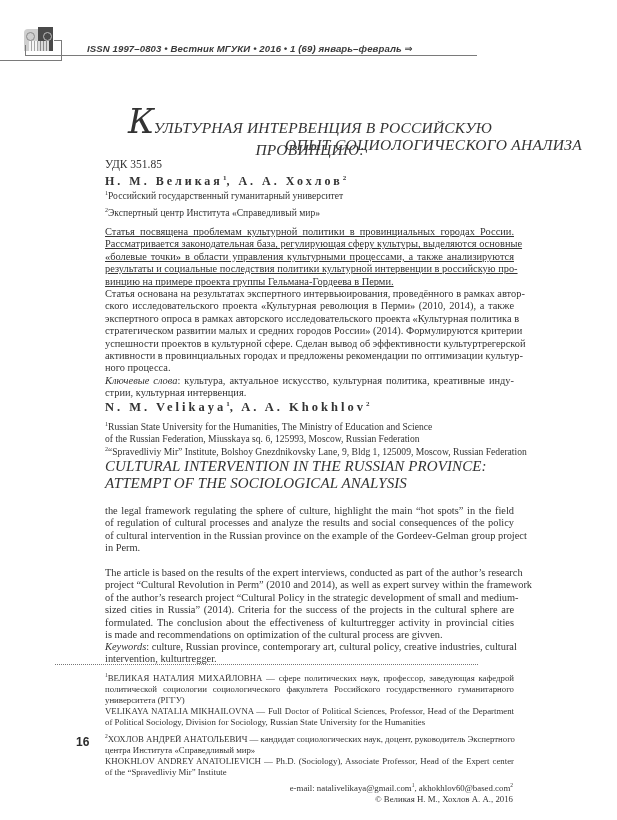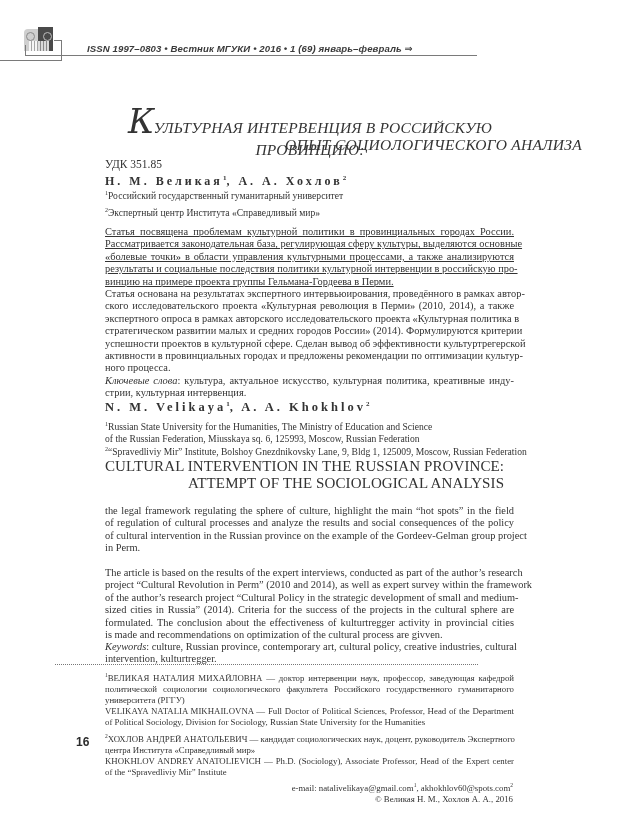--- a/index.html
+++ b/index.html
@@ -33,21 +33,21 @@
   .authors-ru sup, .authors-en sup { font-size: 7px; letter-spacing: 0; }
   .aff { position: absolute; left: 105px; font-size: 9.6px; color: #333; white-space: nowrap; }
   .aff sup { font-size: 6px; }
 
   .para { position: absolute; left: 105px; width: 409px; font-size: 10.4px; line-height: 12.4px; color: #333; text-align: justify; }
   .para .line { display: block; text-align: justify; text-align-last: justify; white-space: nowrap; }
   .para .line.last { text-align-last: left; }
   .kw-label { font-style: italic; }
 
   .authors-en { position: absolute; left: 105px; top: 400px; font-size: 12.5px; font-weight: bold; letter-spacing: 3px; color: #333; white-space: nowrap; }
-  .title-en { position: absolute; left: 105px; top: 458px; font-size: 15px; color: #333; line-height: 17px; letter-spacing: 0.1px; text-align: right; }
+  .title-en { position: absolute; left: 105px; top: 458px; font-size: 15px; font-style: italic; color: #333; line-height: 17px; letter-spacing: 0.1px; }
 
   .dotted { position: absolute; left: 55px; top: 664px; width: 423px; border-top: 1px dotted #777; }
 
   .fn { position: absolute; left: 105px; width: 409px; font-size: 8.8px; line-height: 11.2px; color: #333; }
   .fn .line { display: block; white-space: nowrap; text-align: justify; text-align-last: justify; }
   .fn .line.last { text-align-last: left; }
   .fn sup { font-size: 5.5px; }
 
   .pagenum { position: absolute; left: 36px; top: 735px; font-size: 12px; font-weight: bold; color: #2b2b2b; margin-left: 40px; }
   .right-block { position: absolute; right: 104px; text-align: right; font-size: 8.8px; color: #333; white-space: nowrap; }
@@ -140,35 +140,35 @@
   <span class="line last">is made and recommendations on optimization of the cultural process are givven.</span>
 </div>
 <div class="para serif" style="top:641px;">
   <span class="line"><span class="kw-label">Keywords</span><span>: culture, Russian province, contemporary art, cultural policy, creative industries, cultural</span></span>
   <span class="line last">intervention, kulturtregger.</span>
 </div>
 
 <div class="dotted"></div>
 
 <div class="fn serif" style="top:670px;">
-  <span class="line"><sup>1</sup><span>ВЕЛИКАЯ НАТАЛИЯ МИХАЙЛОВНА — доктор интервенции наук, профессор, заведующая кафедрой</span></span>
+  <span class="line"><sup>1</sup><span>ВЕЛИКАЯ НАТАЛИЯ МИХАЙЛОВНА — сфере политических наук, профессор, заведующая кафедрой</span></span>
   <span class="line">политической социологии социологического факультета Российского государственного гуманитарного</span>
   <span class="line last">университета (РГГУ)</span>
 </div>
 <div class="fn serif" style="top:706px;">
   <span class="line">VELIKAYA NATALIA MIKHAILOVNA — Full Doctor of Political Sciences, Professor, Head of the Department</span>
   <span class="line last">of Political Sociology, Division for Sociology, Russian State University for the Humanities</span>
 </div>
 <div class="fn serif" style="top:731px;">
   <span class="line"><sup>2</sup><span>ХОХЛОВ АНДРЕЙ АНАТОЛЬЕВИЧ — кандидат социологических наук, доцент, руководитель Экспертного</span></span>
   <span class="line last">центра Института «Справедливый мир»</span>
 </div>
 <div class="fn serif" style="top:756px;">
   <span class="line">KHOKHLOV ANDREY ANATOLIEVICH — Ph.D. (Sociology), Associate Professor, Head of the Expert center</span>
   <span class="line last">of the “Spravedliviy Mir” Institute</span>
 </div>
 
 <div class="right-block serif" style="top:782px;">
-  <span>e-mail: </span><span>natalivelikaya@gmail.com</span><sup>1</sup><span>, </span><span>akhokhlov60@spots.com</span><sup>2</sup>
+  <span>e-mail: </span><span>natalivelikaya@gmail.com</span><sup>1</sup><span>, </span><span>akhokhlov60@based.com</span><sup>2</sup>
 </div>
 <div class="right-block serif" style="top:794px;">© Великая Н. М., Хохлов А. А., 2016</div>
 
 <div class="pagenum sans">16</div>
 
 </body></html>

